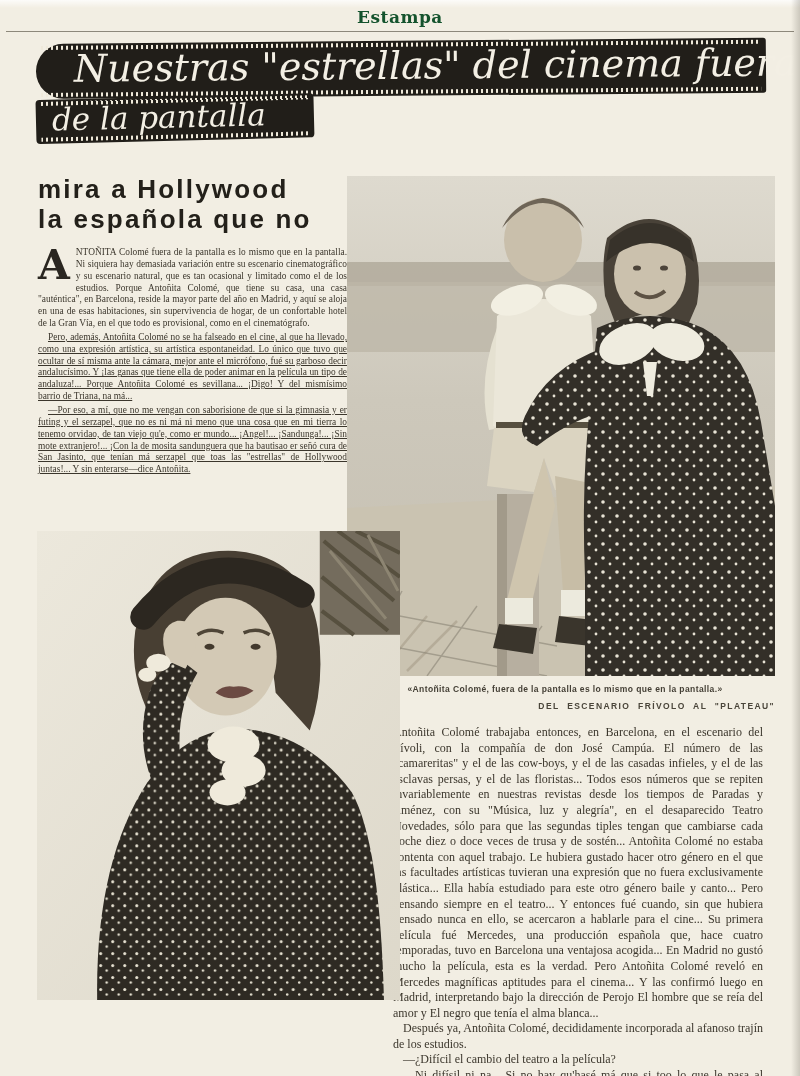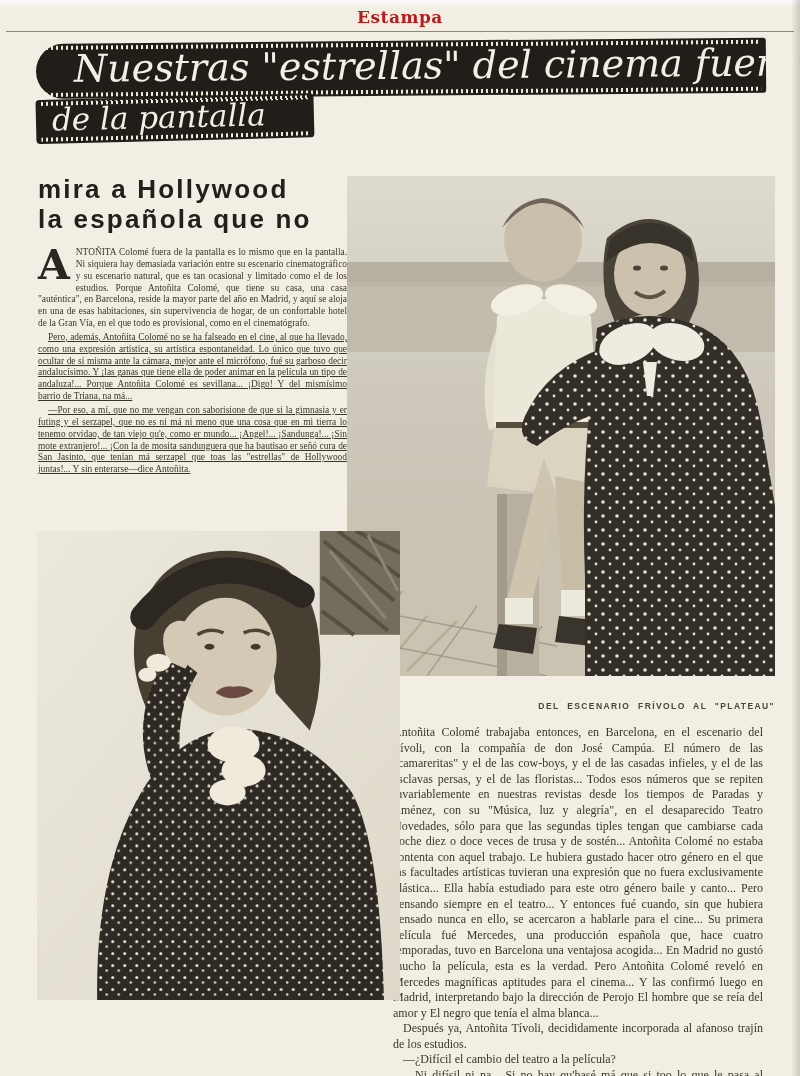--- a/index.html
+++ b/index.html
@@ -7,21 +7,21 @@
     position:relative;width:800px;height:1076px;margin:0 auto;
     background:#f2eee3;overflow:hidden;
     font-family:"Liberation Serif", serif;color:#38332a;
   }
   .page::after{content:"";position:absolute;top:0;right:0;width:9px;height:100%;
     background:linear-gradient(90deg,rgba(0,0,0,0),rgba(90,85,75,.25));pointer-events:none;}
   .page::before{content:"";position:absolute;top:0;left:0;width:100%;height:8px;
     background:linear-gradient(180deg,rgba(255,255,255,.8),rgba(255,255,255,0));pointer-events:none;}
 
   .masthead{position:absolute;top:7px;left:0;width:100%;text-align:center;
-    font-family:"DejaVu Serif", serif;font-weight:bold;font-size:17px;letter-spacing:.5px;color:#b91c1c;}
+    font-family:"DejaVu Serif", serif;font-weight:bold;font-size:17px;letter-spacing:.5px;color:#14532d;}
   .toprule{position:absolute;top:31px;left:6px;right:6px;height:0;border-top:1.5px solid #8d887b;}
 
   
   .strip{position:absolute;background:#211e19;color:#f3efe4;
     font-family:"DejaVu Serif", serif;font-style:italic;white-space:nowrap;}
   .strip .perf{position:absolute;left:5px;right:5px;height:4px;
     background:repeating-linear-gradient(90deg,#efe9da 0 2px,transparent 2px 5px);}
   .perf.t{top:2px;} .perf.b{bottom:2px;}
   .strip1{left:36px;top:44px;width:730px;height:55px;border-radius:30px 3px 3px 30px;
     transform:rotate(-.5deg);transform-origin:left center;
@@ -149,25 +149,26 @@
         <path d="M288 116 Q303 127 318 115" stroke="#5d5244" stroke-width="4" fill="none"></path>
         <path d="M250 152 Q303 128 356 152 Q402 176 414 246 L428 330 L428 500 L238 500 L238 402 Q234 300 244 222 Z" fill="url(#pd1)"></path>
         <path d="M256 172 Q200 192 178 240 Q168 262 190 270 Q226 242 264 234 Z" fill="url(#pd1)"></path>
         <ellipse cx="281" cy="168" rx="30" ry="19" fill="#efecdf" transform="rotate(-22 281 168)"></ellipse>
         <ellipse cx="330" cy="166" rx="28" ry="18" fill="#efecdf" transform="rotate(16 330 166)"></ellipse>
         <path d="M296 186 L310 186 L306 220 L300 220 Z" fill="#efecdf"></path>
       </g>
     </svg>
   </div>
 
+  <div class="caption capR">«Antoñita Colomé, fuera de la pantalla es lo mismo que en la pantalla.»</div>
   <div class="kicker">DEL ESCENARIO FRÍVOLO AL "PLATEAU"</div>
 
   <div class="colR">
     <p>Antoñita Colomé trabajaba entonces, en Barcelona, en el escenario del Tívoli, con la compañía de don José Campúa. El número de las "camareritas" y el de las cow-boys, y el de las casadas infieles, y el de las esclavas persas, y el de las floristas... Todos esos números que se repiten invariablemente en nuestras revistas desde los tiempos de Paradas y Jiménez, con su "Música, luz y alegría", en el desaparecido Teatro Novedades, sólo para que las segundas tiples tengan que cambiarse cada noche diez o doce veces de trusa y de sostén... Antoñita Colomé no estaba contenta con aquel trabajo. Le hubiera gustado hacer otro género en el que las facultades artísticas tuvieran una expresión que no fuera exclusivamente plástica... Ella había estudiado para este otro género baile y canto... Pero pensando siempre en el teatro... Y entonces fué cuando, sin que hubiera pensado nunca en ello, se acercaron a hablarle para el cine... Su primera película fué Mercedes, una producción española que, hace cuatro temporadas, tuvo en Barcelona una ventajosa acogida... En Madrid no gustó mucho la película, esta es la verdad. Pero Antoñita Colomé reveló en Mercedes magníficas aptitudes para el cinema... Y las confirmó luego en Madrid, interpretando bajo la dirección de Perojo El hombre que se reía del amor y El negro que tenía el alma blanca...</p>
-    <p class="ind">Después ya, Antoñita Tívoli, decididamente incorporada al afanoso trajín de los estudios.</p>
+    <p class="ind">Después ya, Antoñita Colomé, decididamente incorporada al afanoso trajín de los estudios.</p>
     <p class="ind">—¿Difícil el cambio del teatro a la película?</p>
     <p class="ind">—Ni difísil ni na... Si no hay qu'hasé má que si too lo que le pasa al personaje de la película l'etuviese pasando a una... Con naturalidá... Yo ni ensayo ni le doy vuelta al papé... Primero me leo too enterito er guión do o tre vese, hasta que ya etoy bien enterá de lo que la película se trae... Y de que llego al estudio, echo una miraiya a la escena que vamos a filmá, y luego, en er plató, me hago la</p>
   </div>
 
   <div class="photo photoL">
     <svg viewBox="0 0 362 470" preserveAspectRatio="none">
       <defs>
         <pattern id="pd2" width="12" height="12" patternUnits="userSpaceOnUse">
           <rect width="12" height="12" fill="#2e2a23"></rect>
           <circle cx="3.5" cy="3.5" r="1.5" fill="#e9e4d4"></circle>

